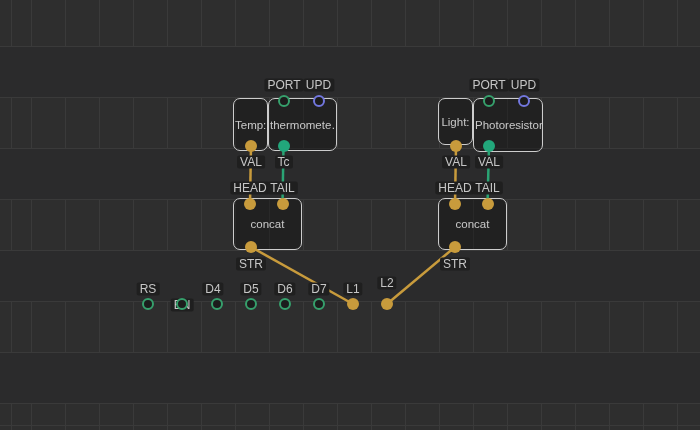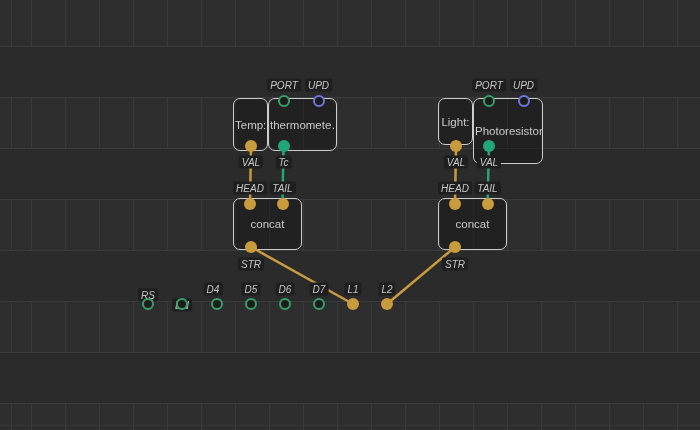--- a/index.html
+++ b/index.html
@@ -24,22 +24,22 @@
   .nlabel{
     color:#c9c9c9;font-size:11.5px;white-space:nowrap;
     overflow:hidden;max-width:100%;padding:0 1px;
   }
   .wires{position:absolute;left:0;top:0;z-index:2;}
   .wy{stroke:#c89b3c;stroke-width:2.5;}
   .wg{stroke:#2aa474;stroke-width:2.5;}
   .chip{
     position:absolute;transform:translate(-50%,-50%);
     background:#1f1f1f;color:#c6c6c6;
-    font-size:10px;line-height:11px;padding:1px 3px;
-    border-radius:2px;white-space:nowrap;z-index:3;font-style:italic;
+    font-size:12px;line-height:11px;padding:1px 3px;
+    border-radius:2px;white-space:nowrap;z-index:3;
   }
   .pin{
     position:absolute;width:12px;height:12px;box-sizing:border-box;
     border-radius:50%;transform:translate(-50%,-50%);z-index:4;
   }
   .pf-y{background:#c89b3c;}
   .pf-g{background:#22a77b;}
   .pr-g{background:#1c1c1c;border:2.5px solid #36a06c;}
   .pr-p{background:#1c1c1c;border:2.5px solid #7277de;}
 </style>
@@ -50,21 +50,21 @@
 
   <div class="node" style="left:233px;top:98px;width:35px;height:53px">
     <span class="nlabel">Temp:</span>
   </div>
   <div class="node" style="left:268px;top:98px;width:69px;height:53px">
     <span class="nlabel">thermomete…</span>
   </div>
   <div class="node" style="left:438px;top:98px;width:35px;height:47px">
     <span class="nlabel">Light:</span>
   </div>
-  <div class="node" style="left:473px;top:98px;width:70px;height:66px">
+  <div class="node" style="left:473px;top:98px;width:70px;height:54px">
     <span class="nlabel">Photoresistor</span>
   </div>
   <div class="node" style="left:233px;top:198px;width:69px;height:52px">
     <span class="nlabel">concat</span>
   </div>
   <div class="node" style="left:438px;top:198px;width:69px;height:52px">
     <span class="nlabel">concat</span>
   </div>
 
   <svg class="wires" width="700" height="430">
@@ -87,28 +87,28 @@
   <span class="chip" style="left:489px;top:162px">VAL</span>
 
   <span class="chip" style="left:250px;top:188px">HEAD</span>
   <span class="chip" style="left:282.5px;top:188px">TAIL</span>
   <span class="chip" style="left:455px;top:188px">HEAD</span>
   <span class="chip" style="left:487.5px;top:188px">TAIL</span>
 
   <span class="chip" style="left:251px;top:264px">STR</span>
   <span class="chip" style="left:455px;top:264px">STR</span>
 
-  <span class="chip" style="left:148px;top:295px">RS</span>
+  <span class="chip" style="left:148px;top:289px">RS</span>
   <span class="chip" style="left:182px;top:305px">EN</span>
   <span class="chip" style="left:213px;top:289px">D4</span>
   <span class="chip" style="left:251px;top:289px">D5</span>
   <span class="chip" style="left:285px;top:289px">D6</span>
   <span class="chip" style="left:319px;top:289px">D7</span>
   <span class="chip" style="left:353px;top:289px">L1</span>
-  <span class="chip" style="left:387px;top:289px">L2</span>
+  <span class="chip" style="left:387px;top:283px">L2</span>
 
   <span class="pin pf-y" style="left:251px;top:146px"></span>
   <span class="pin pr-g" style="left:284px;top:101px"></span>
   <span class="pin pr-p" style="left:318.5px;top:101px"></span>
   <span class="pin pf-g" style="left:283.5px;top:146px"></span>
 
   <span class="pin pf-y" style="left:456px;top:146px"></span>
   <span class="pin pr-g" style="left:489px;top:101px"></span>
   <span class="pin pr-p" style="left:523.5px;top:101px"></span>
   <span class="pin pf-g" style="left:489px;top:146px"></span>

